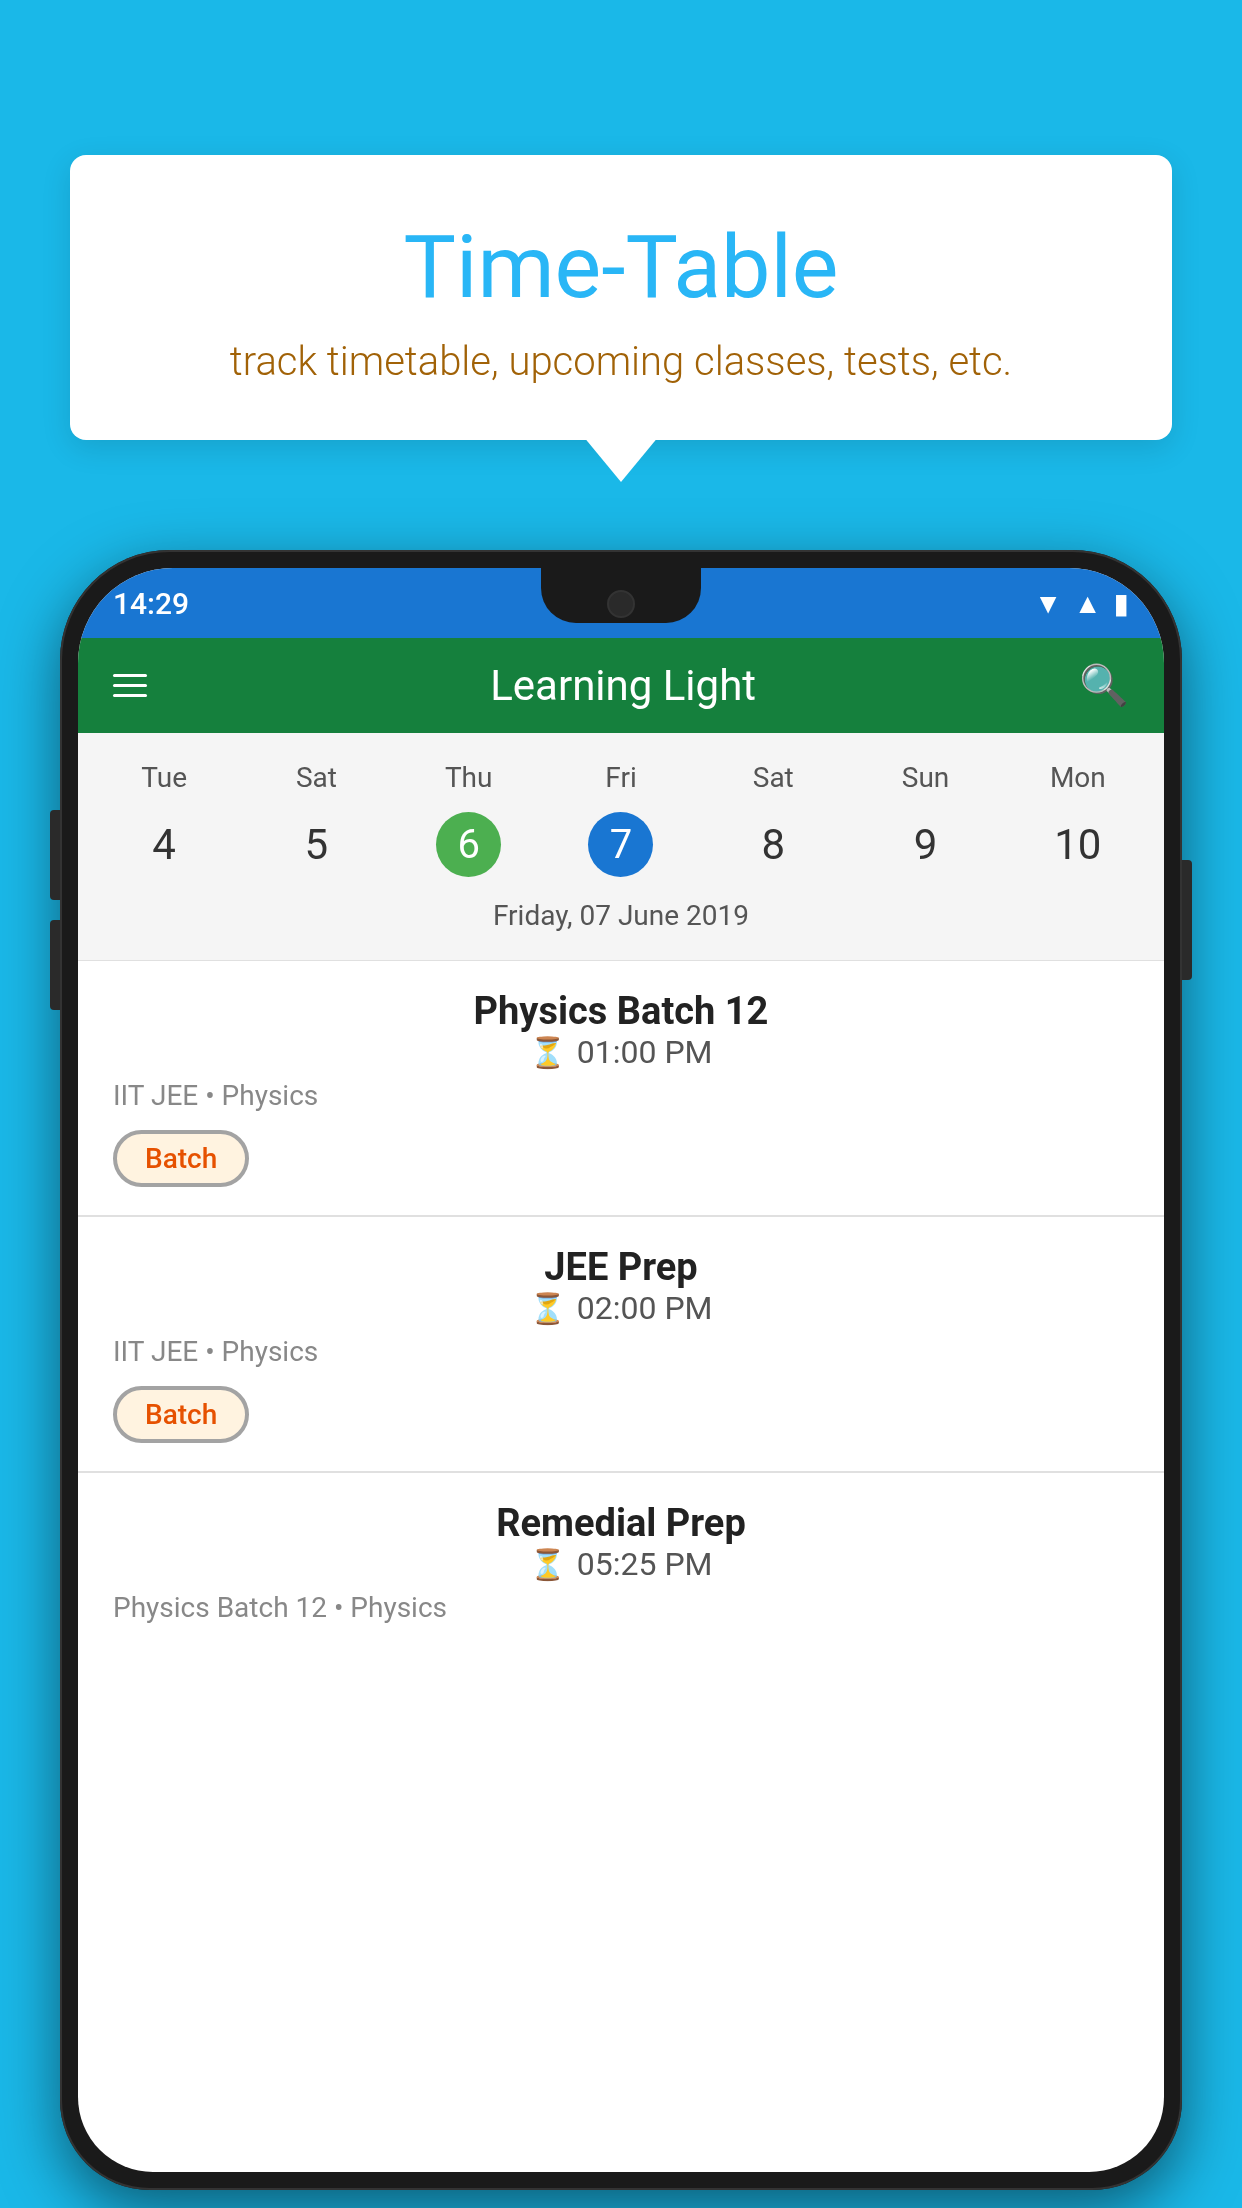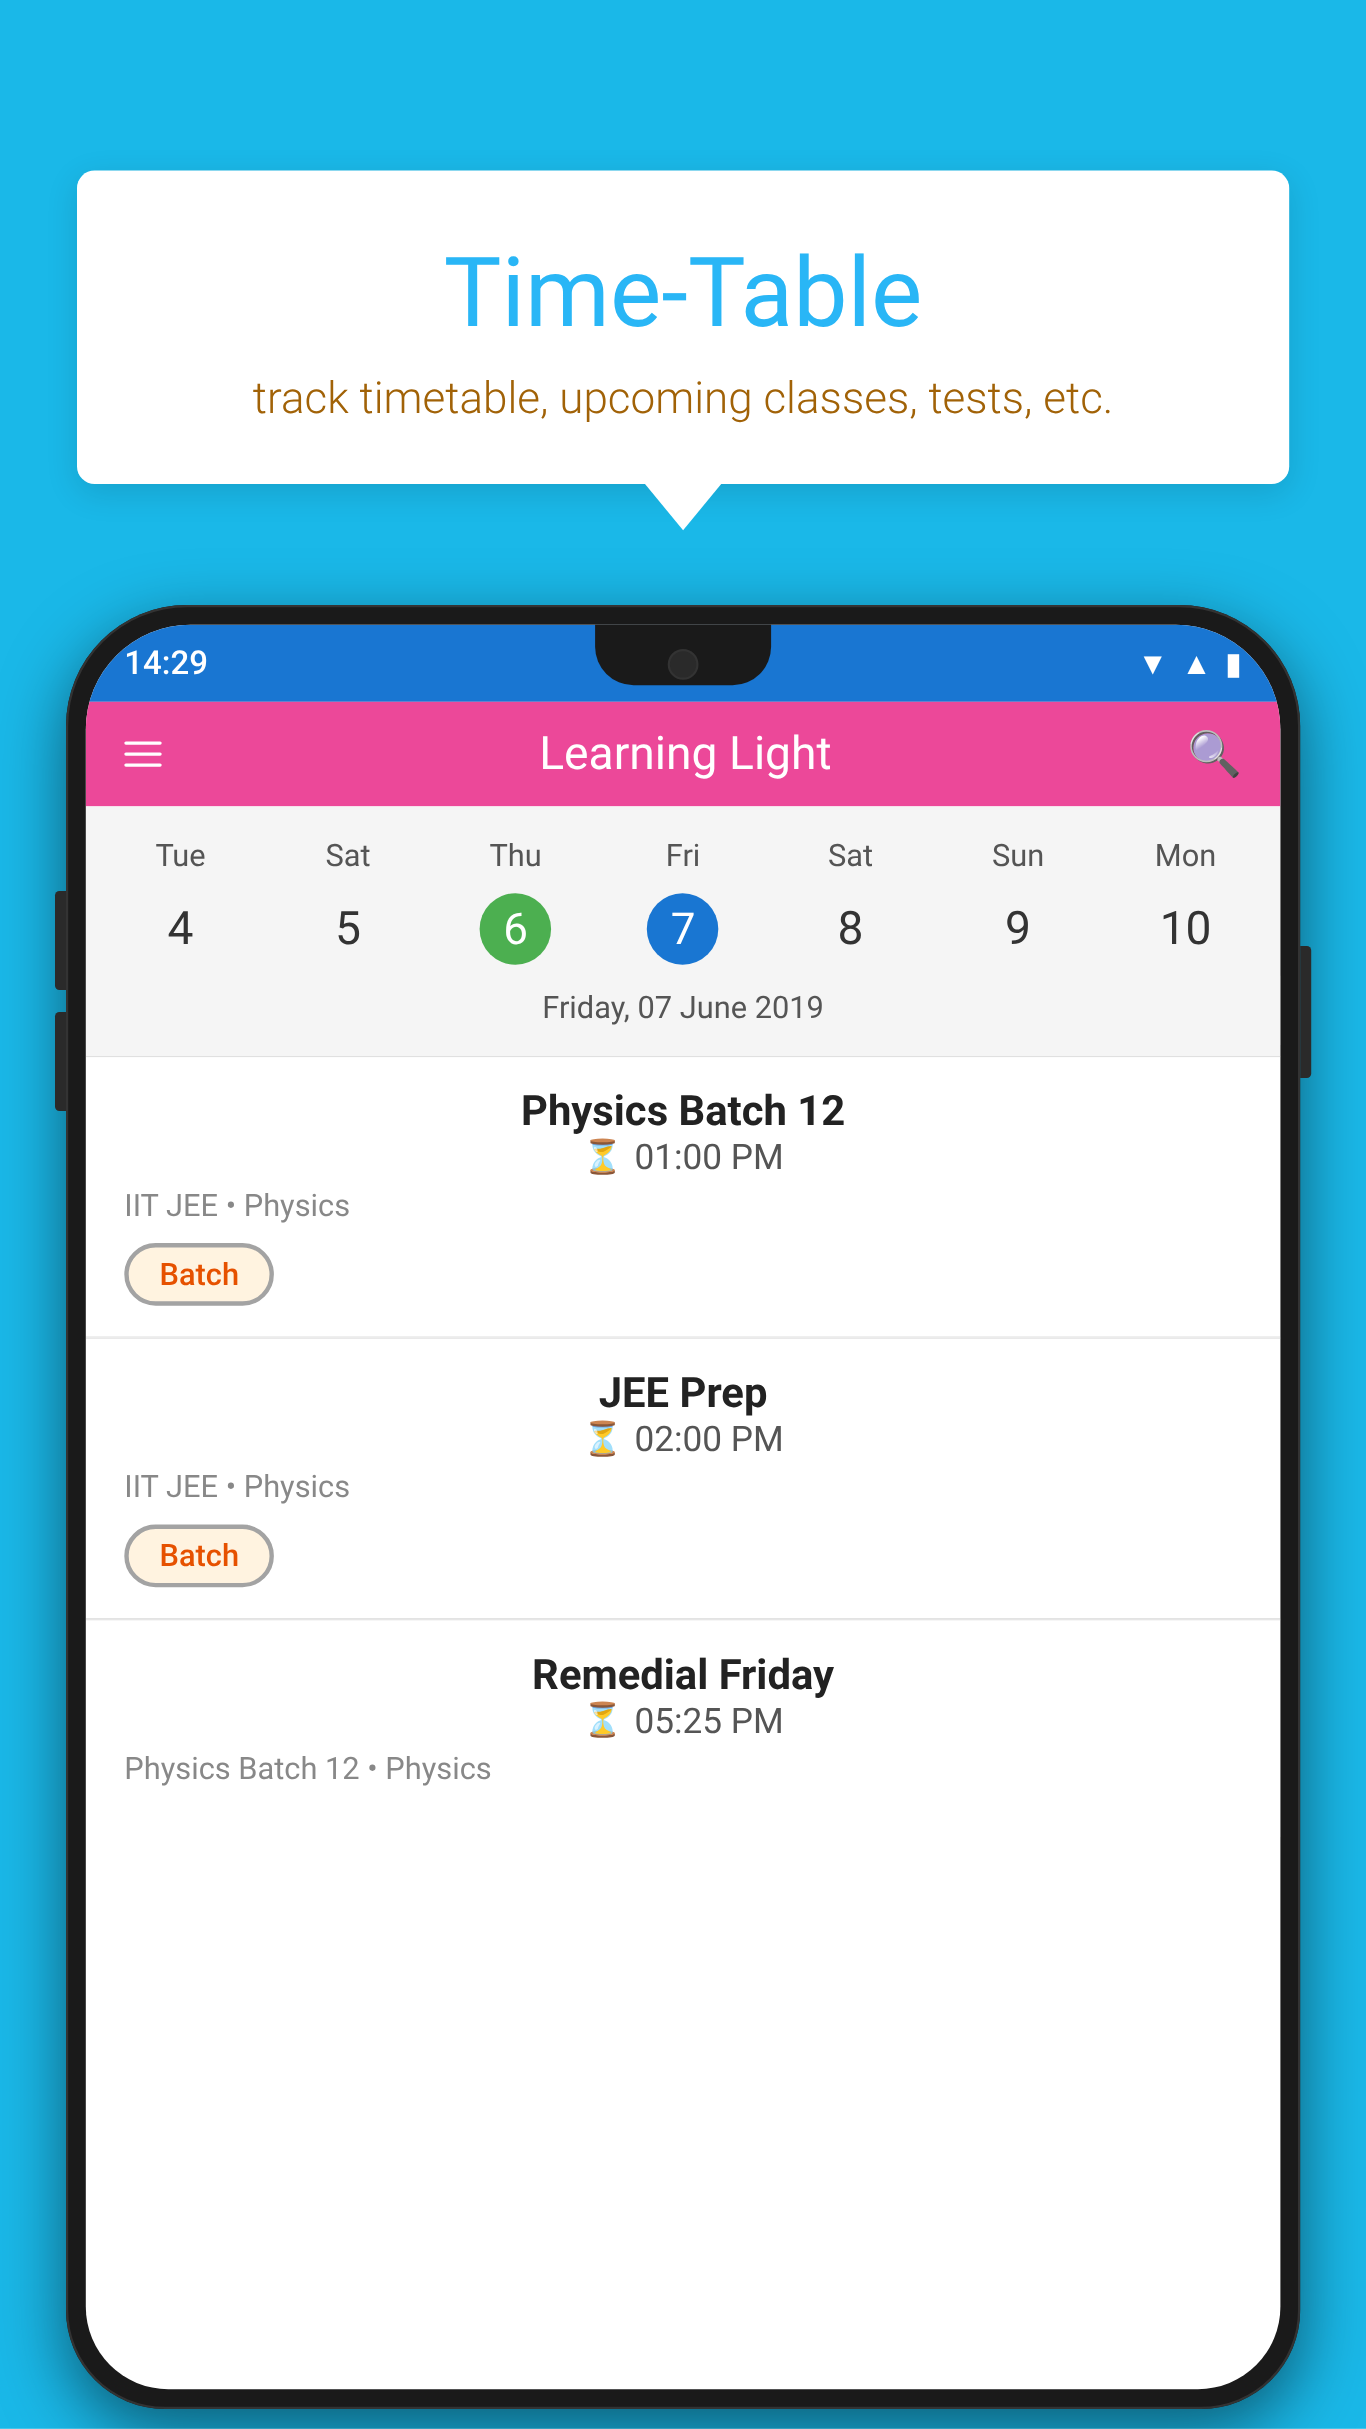--- a/index.html
+++ b/index.html
@@ -157,21 +157,21 @@
       gap: 12px;
     }
 
     .wifi-icon, .signal-icon, .battery-icon {
       color: white;
       font-size: 28px;
     }
 
     
     .app-header {
-      background: #ec4899;
+      background: #15803d;
       height: 95px;
       display: flex;
       align-items: center;
       padding: 0 35px;
       gap: 30px;
     }
 
     .hamburger-icon {
       color: white;
       font-size: 38px;
@@ -442,21 +442,21 @@
             </span>
           </div>
           <div class="class-meta">IIT JEE • Physics</div>
           <span class="batch-tag">Batch</span>
         </div>
 
         <div class="divider"></div>
 
         <div class="class-card">
           <div class="class-card-header">
-            <span class="class-name">Remedial Friday</span>
+            <span class="class-name">Remedial Prep</span>
             <span class="class-time">
               <span class="clock-icon">⏳</span>
               05:25 PM
             </span>
           </div>
           <div class="class-meta">Physics Batch 12 • Physics</div>
         </div>
 
       </div>
     </div>

